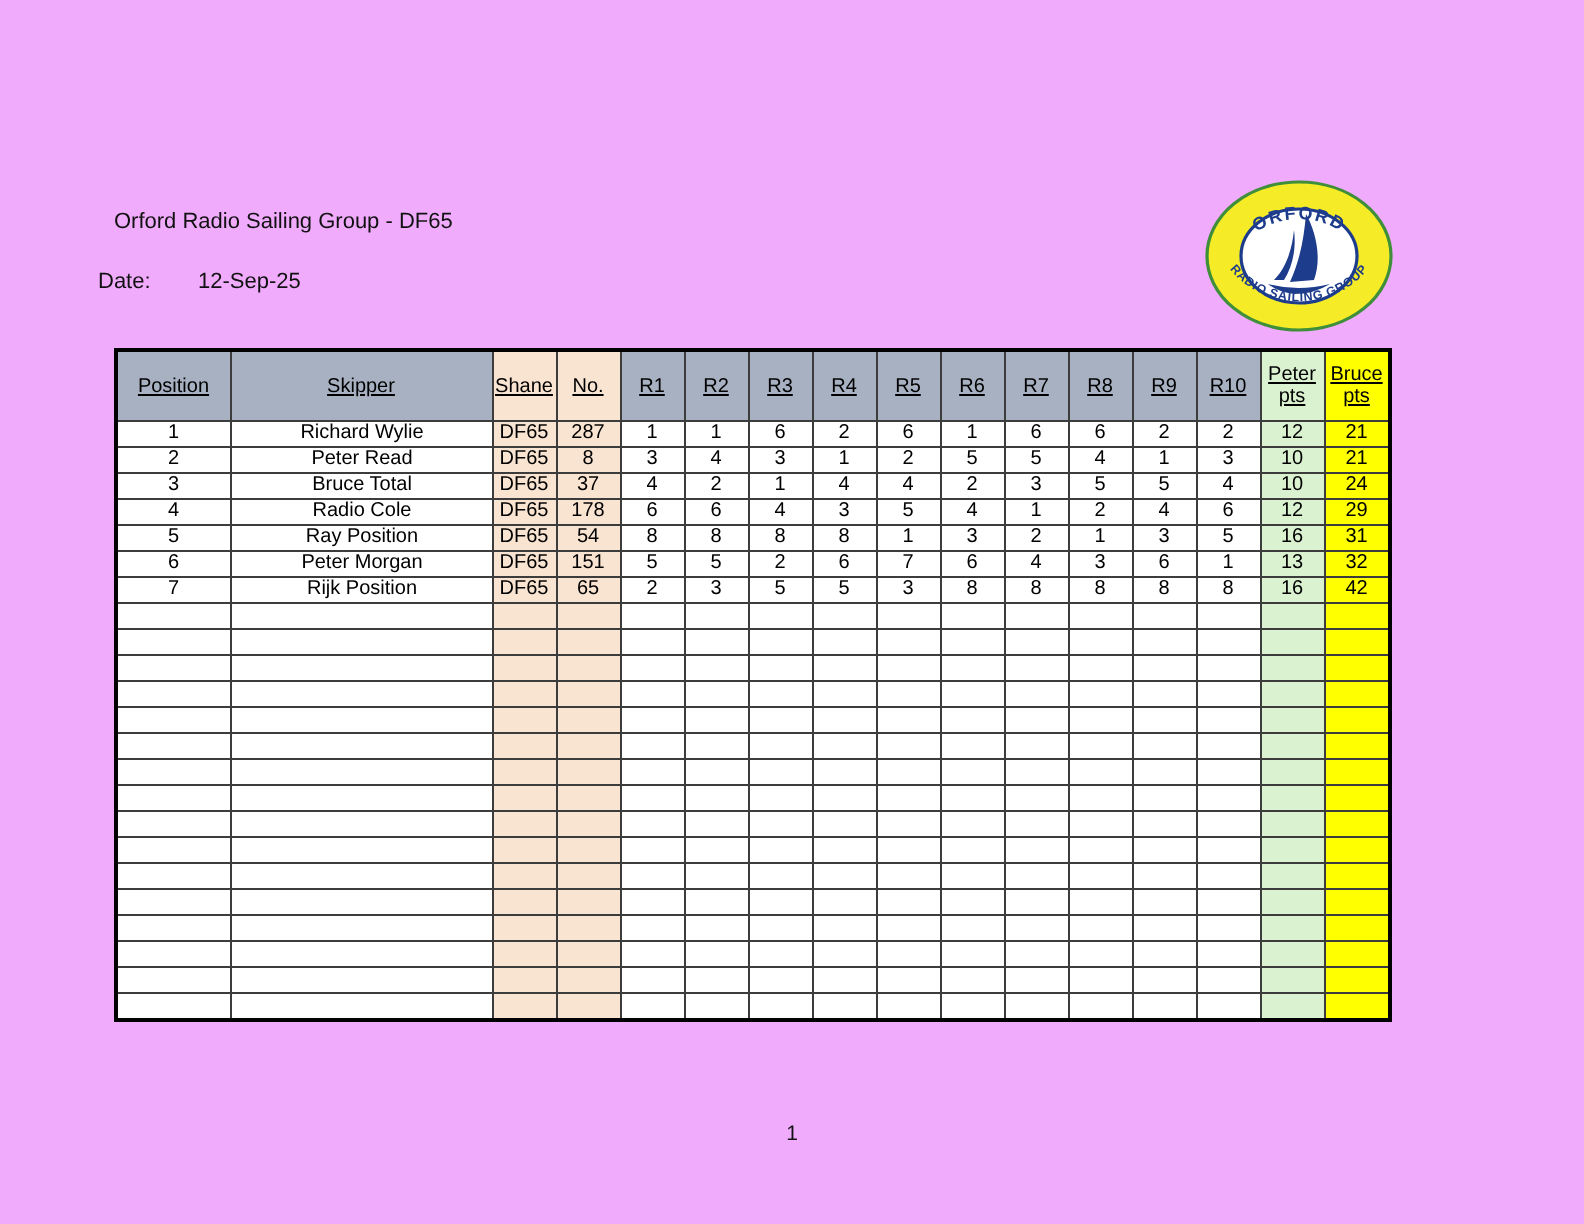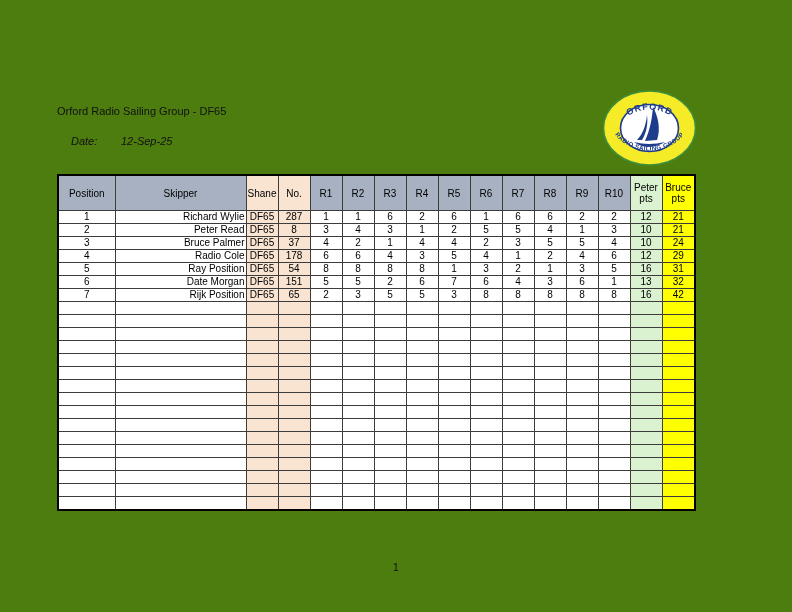--- a/index.html
+++ b/index.html
@@ -9,38 +9,37 @@
     width: 792px;
     height: 612px;
     font-family: "Liberation Sans", sans-serif;
     color: #000;
     overflow: hidden;
   }
   #page {
     position: relative;
     width: 792px;
     height: 612px;
-    background: #4d7c0f;
+    background: #f0abfc;
   }
   .doc-title {
     position: absolute;
     left: 57px;
     top: 105px;
     font-size: 11px;
     color: #111;
     white-space: nowrap;
   }
   .date-row {
     position: absolute;
-    left: 71px;
+    left: 49px;
     top: 135px;
     font-size: 11px;
     color: #111;
     white-space: nowrap;
-    font-style: italic;
   }
   .date-row .date-label {
     display: inline-block;
     width: 50px;
   }
   #logo {
     position: absolute;
     left: 602px;
     top: 90px;
   }
@@ -67,20 +66,21 @@
     vertical-align: middle;
     overflow: hidden;
     white-space: nowrap;
     font-weight: normal;
   }
   table.results thead th {
     background: var(--header-bg);
     height: 34px;
     line-height: 11px;
     white-space: normal;
+    text-decoration: underline;
   }
   table.results tbody td {
     height: 12px;
     line-height: 12px;
     background: #ffffff;
   }
   
   table.results thead th:nth-child(3),
   table.results thead th:nth-child(4),
   table.results tbody td:nth-child(3),
@@ -92,21 +92,21 @@
   table.results tbody td:nth-child(15) {
     background: var(--band-green);
   }
   
   table.results thead th:nth-child(16),
   table.results tbody td:nth-child(16) {
     background: var(--band-yellow);
   }
   
   table.results tbody td:nth-child(2) {
-    text-align: right;
+    text-align: center;
     padding-left: 2px;
   }
   col.c-position { width: 57px; }
   col.c-skipper  { width: 131px; }
   col.c-std      { width: 32px; }
   col.c-last     { width: 33px; }
   .page-number {
     position: absolute;
     left: 0;
     top: 561px;
@@ -216,21 +216,21 @@
           <td>5</td>
           <td>5</td>
           <td>4</td>
           <td>1</td>
           <td>3</td>
           <td>10</td>
           <td>21</td>
         </tr>
         <tr>
           <td>3</td>
-          <td>Bruce Palmer</td>
+          <td>Bruce Total</td>
           <td>DF65</td>
           <td>37</td>
           <td>4</td>
           <td>2</td>
           <td>1</td>
           <td>4</td>
           <td>4</td>
           <td>2</td>
           <td>3</td>
           <td>5</td>
@@ -270,21 +270,21 @@
           <td>3</td>
           <td>2</td>
           <td>1</td>
           <td>3</td>
           <td>5</td>
           <td>16</td>
           <td>31</td>
         </tr>
         <tr>
           <td>6</td>
-          <td>Date Morgan</td>
+          <td>Peter Morgan</td>
           <td>DF65</td>
           <td>151</td>
           <td>5</td>
           <td>5</td>
           <td>2</td>
           <td>6</td>
           <td>7</td>
           <td>6</td>
           <td>4</td>
           <td>3</td>

